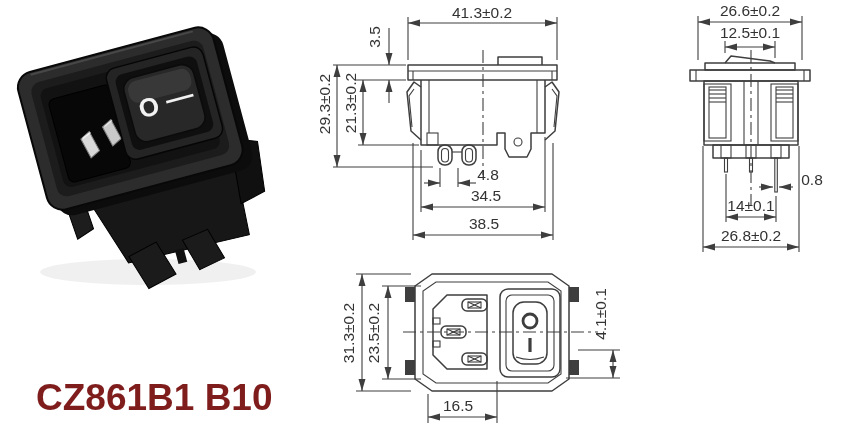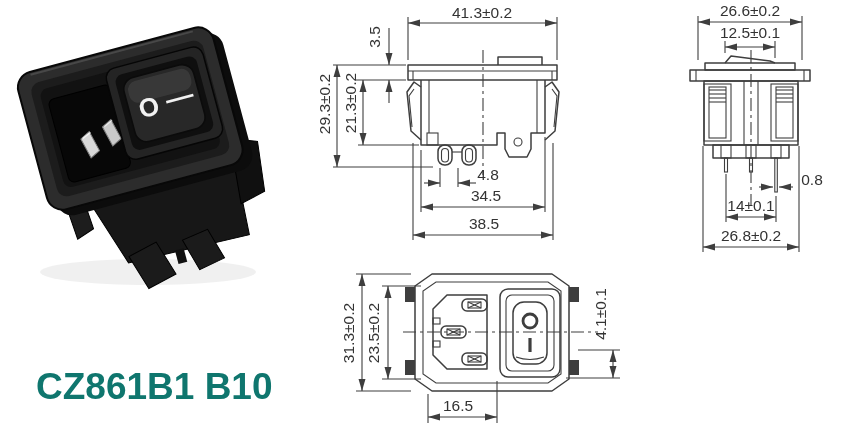--- a/index.html
+++ b/index.html
@@ -4,22 +4,22 @@
 <style>
   html,body{margin:0;padding:0;background:#ffffff;}
   #stage{position:relative;width:850px;height:425px;background:#ffffff;overflow:hidden;
          font-family:"Liberation Sans",sans-serif;}
   #stage svg{position:absolute;}
   .ln{stroke:#3e3e3e;stroke-width:1.5;fill:none;stroke-linejoin:round;}
   .th{stroke:#3e3e3e;stroke-width:1.1;fill:none;}
   .cl{stroke:#3e3e3e;stroke-width:1.1;fill:none;stroke-dasharray:13 4 3 4;}
   .fillc{fill:#3e3e3e;stroke:none;}
   .dim{font-family:"Liberation Sans",sans-serif;font-size:15.5px;fill:#333333;text-anchor:middle;}
-  .model-label{position:absolute;left:36px;top:366px;width:300px;
-               font-size:37px;font-weight:bold;color:#0f766e;letter-spacing:0px;}
+  .model-label{position:absolute;left:36px;top:377px;width:300px;
+               font-size:37px;font-weight:bold;color:#7f1d1d;letter-spacing:0px;}
   .photo-mark{font-family:"Liberation Sans",sans-serif;font-weight:bold;fill:#f2f2f2;text-anchor:middle;}
 </style>
 </head>
 <body>
 
 <div id="stage">
 
   <svg width="0" height="0">
     <defs>
       <marker id="ah" markerUnits="userSpaceOnUse" markerWidth="13" markerHeight="9" refX="12.5" refY="4" orient="auto-start-reverse">

